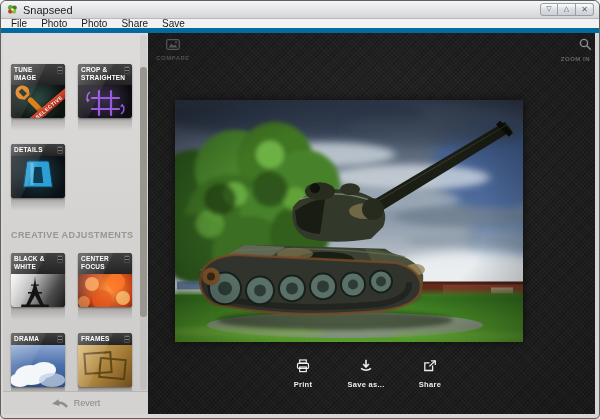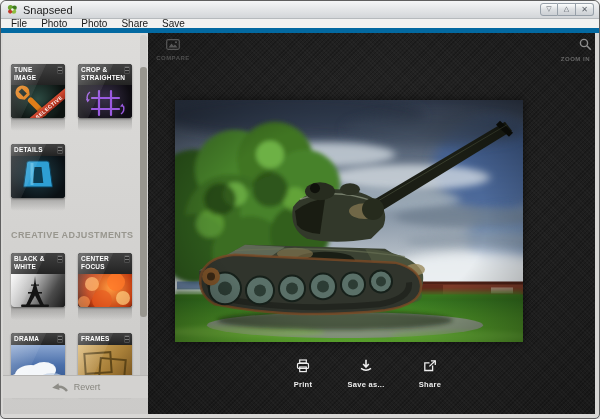--- a/index.html
+++ b/index.html
@@ -35,21 +35,21 @@
   .body-tune{background:radial-gradient(circle at 50% 42%,#2c4a42,#0c1210 78%);}
   .body-crop{background:radial-gradient(circle at 50% 42%,#39304a,#0e0c12 78%);}
   .body-details{background:radial-gradient(circle at 50% 42%,#1e3c46,#0a1014 78%);}
   .body-bw{background:linear-gradient(120deg,#fafafa,#bdbdbd 35%,#4a4a4a 72%,#1a1a1a);}
   .body-focus{background:radial-gradient(circle at 60% 42%,#ff9a40,#c33f12 60%,#400e04);}
   .body-drama{background:linear-gradient(#8aa5d0,#4a6faa 48%,#2e4f86);}
   .body-frames{background:linear-gradient(130deg,#d8b26a,#a87f38 55%,#6e4d1c);}
   .ribbon{position:absolute;right:-17px;bottom:7px;width:66px;transform:rotate(-40deg);background:linear-gradient(#d44b32,#a22c1b);color:#fff;font-size:5px;font-weight:bold;line-height:8px;text-align:center;letter-spacing:.6px;box-shadow:0 0 3px rgba(0,0,0,.6);}
   .scrollbar{position:absolute;right:1px;top:2px;width:7px;height:355px;background:rgba(0,0,0,.05);border-radius:3px;}
   .scroll-thumb{position:absolute;left:0;top:32px;width:7px;height:250px;background:#98968f;border-radius:3px;}
-  .revert-bar{position:absolute;left:0;bottom:16px;width:145px;height:23px;background:#d3d2d0;border-top:1px solid #b7b6b4;display:flex;align-items:center;justify-content:center;gap:6px;}
+  .revert-bar{position:absolute;left:0;bottom:0;width:145px;height:23px;background:#d3d2d0;border-top:1px solid #b7b6b4;display:flex;align-items:center;justify-content:center;gap:6px;}
   .revert-label{font-size:9px;color:#87867f;}
 
   
   .main{position:absolute;left:147px;top:32px;width:447px;height:381px;background-color:#202020;
     background-image:
       repeating-linear-gradient(45deg,rgba(255,255,255,.022) 0 1px,rgba(0,0,0,0) 1px 3px),
       repeating-linear-gradient(135deg,rgba(0,0,0,.22) 0 1px,rgba(0,0,0,0) 1px 3px),
       radial-gradient(ellipse at 50% 42%,#272727,#191919);}
   .tool{position:absolute;text-align:center;}
   .tool-label{display:block;font-size:6px;font-weight:bold;letter-spacing:.5px;}

